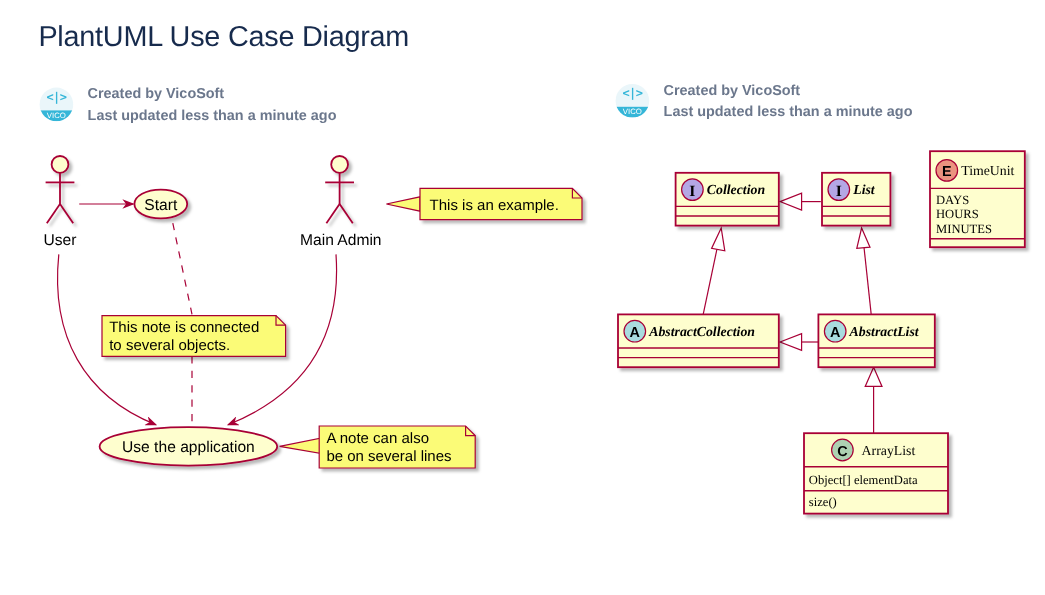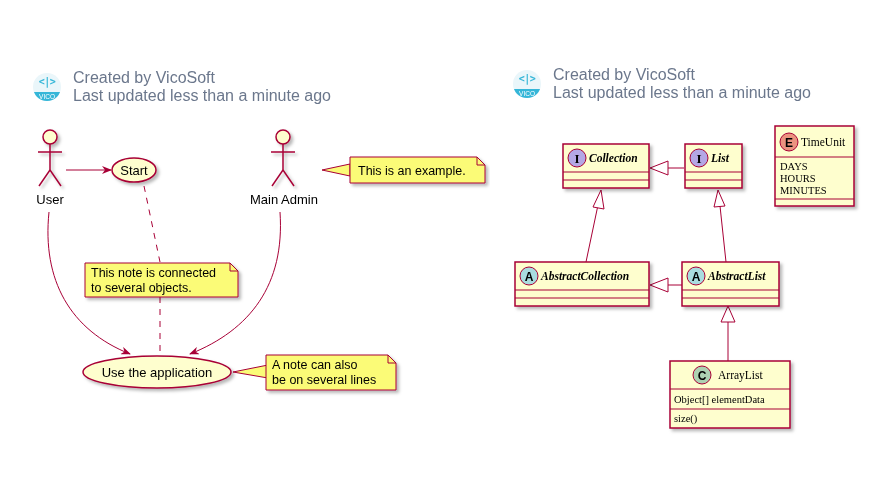--- a/index.html
+++ b/index.html
@@ -9,30 +9,31 @@
   #panel-right { left: 490px; width: 381px; }
   .page-title { position: absolute; font-size: 24px; color: #172b4d; font-weight: 400; letter-spacing: -0.2px; white-space: nowrap; }
   #panel-left .page-title { left: 32px; top: 17px; }
   #panel-right .page-title { left: 21px; top: 14px; }
   .byline { position: absolute; display: flex; align-items: center; }
   #panel-left .byline { left: 33px; top: 69px; }
   #panel-right .byline { left: 23px; top: 66px; }
   .avatar { width: 28px; height: 28px; border-radius: 50%; background: #eaf6fa; position: relative; overflow: hidden; flex: none; }
   .avatar .code { position: absolute; top: 3px; left: 0; width: 28px; text-align: center; font-family: "DejaVu Sans Mono", monospace; font-size: 10px; color: #35b6d8; font-weight: bold; letter-spacing: -0.5px; }
   .avatar .band { position: absolute; bottom: 0; left: 0; width: 28px; height: 9px; background: #35b6d8; color: #fff; font-size: 6.5px; text-align: center; line-height: 9px; }
-  .meta { margin-left: 12px; font-size: 16px; color: #6b778c; line-height: 18px; }
+  .meta { margin-left: 12px; font-size: 12px; color: #6b778c; line-height: 18px; font-weight: bold; }
   .meta div { white-space: nowrap; }
   svg.diagram { position: absolute; left: 0; top: 0; }
   .t-sans { font-family: "Liberation Sans", sans-serif; }
   .t-serif { font-family: "Liberation Serif", serif; }
 </style>
 </head>
 <body>
 
 <div class="panel" id="panel-left">
+  <div class="page-title">PlantUML Use Case Diagram</div>
   <div class="byline">
     <div class="avatar">
       <div class="code">&lt;|&gt;</div>
       <div class="band">VICO</div>
     </div>
     <div class="meta">
       <div>Created by VicoSoft</div>
       <div>Last updated less than a minute ago</div>
     </div>
   </div>

